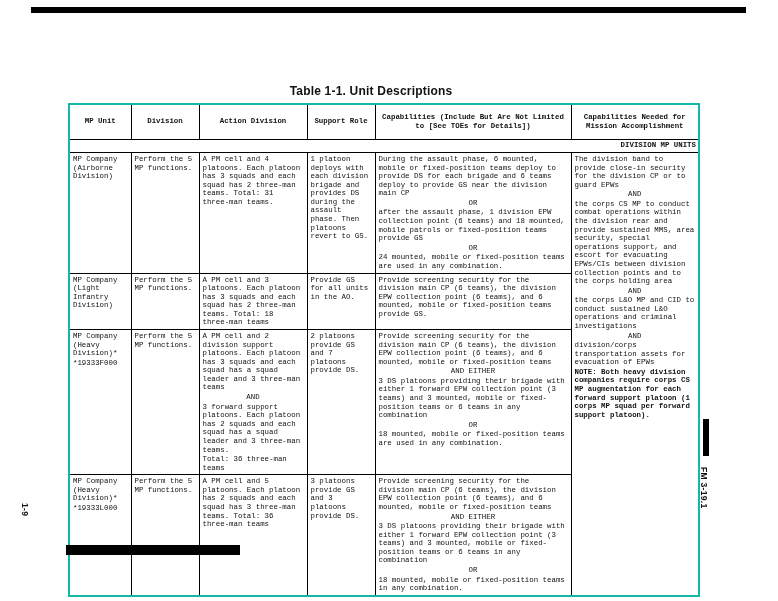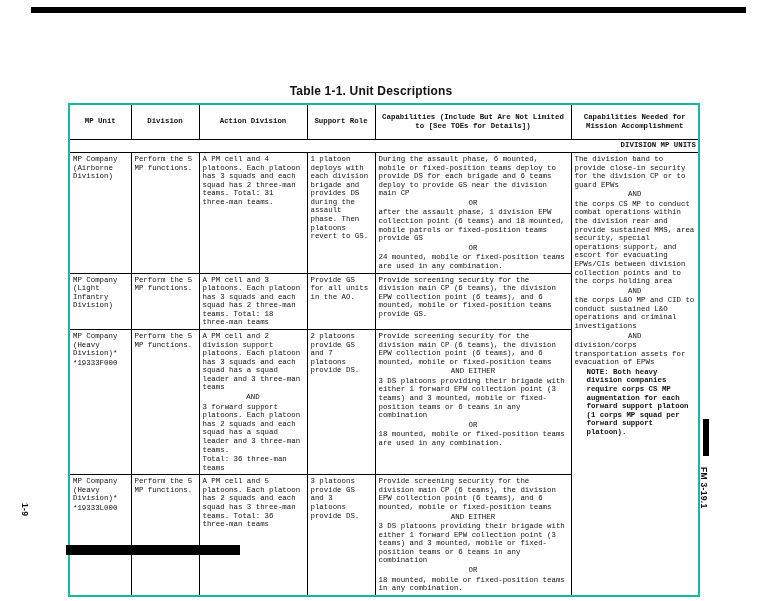--- a/index.html
+++ b/index.html
@@ -43,21 +43,21 @@
   td.section { text-align: right; font-weight: bold; padding: 1px 2px; }
 
   tr.row-airborne { height: 94px; }
   tr.row-light    { height: 46px; margin-top: 12px; }
   tr.row-heavy-f  { height: 98px; }
   tr.row-heavy-l  { height: 108px; }
 
   .unit-table p { margin: 0; }
   .unit-table p + p { margin-top: 1px; }
   p.joiner { text-align: center; }
-  p.note { font-weight: bold; margin-top: 8px; margin-left: 12px; }
+  p.note { font-weight: bold; margin-top: 8px; }
   p.unit-code { margin-top: 20px; }
 
   .side-text {
     position: absolute;
     writing-mode: vertical-rl;
     font-size: 8.5px; font-weight: bold; letter-spacing: 0.3px;
   }
   .doc-number  { left: 699px; top: 467px; }
   .page-number { left: 20px;  top: 503px; }
 </style>

